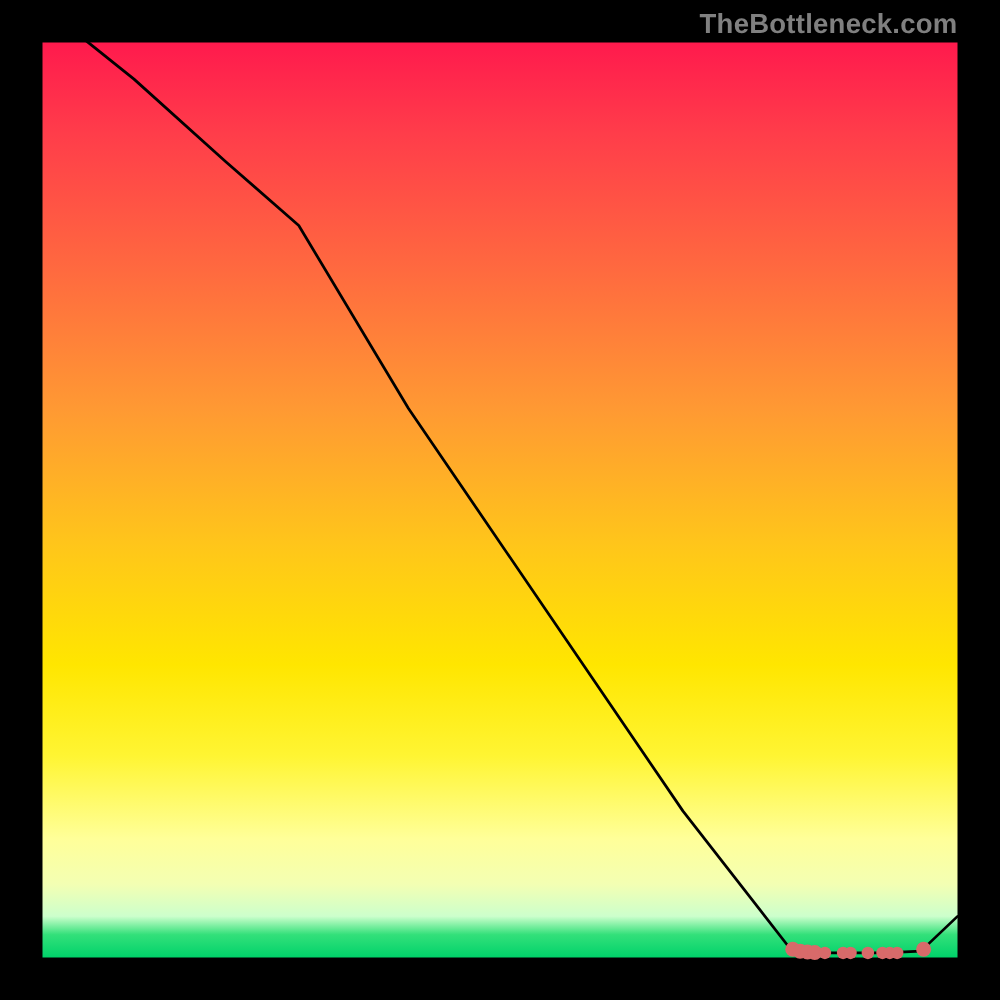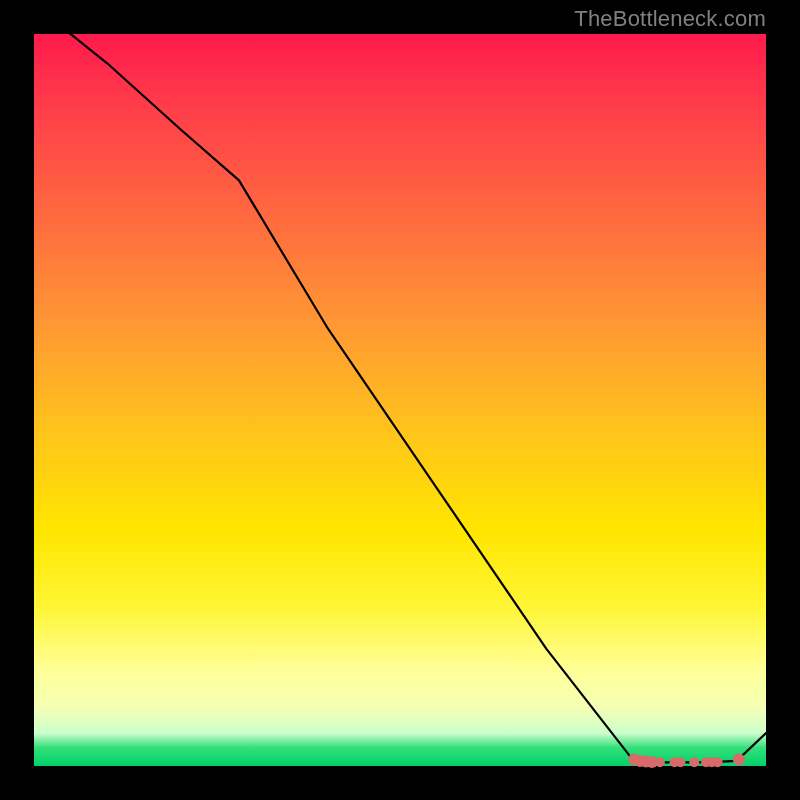--- a/index.html
+++ b/index.html
@@ -39,21 +39,21 @@
       #33e07a 97.5%,
       #00d26a 100%
     );
   }
   .attribution {
     position: absolute;
     top: 6px;
     right: 34px;
     color: #808080;
     font-size: 22px;
-    font-weight: 400;
+    font-weight: 700;
     letter-spacing: 0.2px;
     user-select: none;
   }
   svg.overlay {
     position: absolute;
     left: 0;
     top: 0;
     width: 800px;
     height: 800px;
     pointer-events: none;

